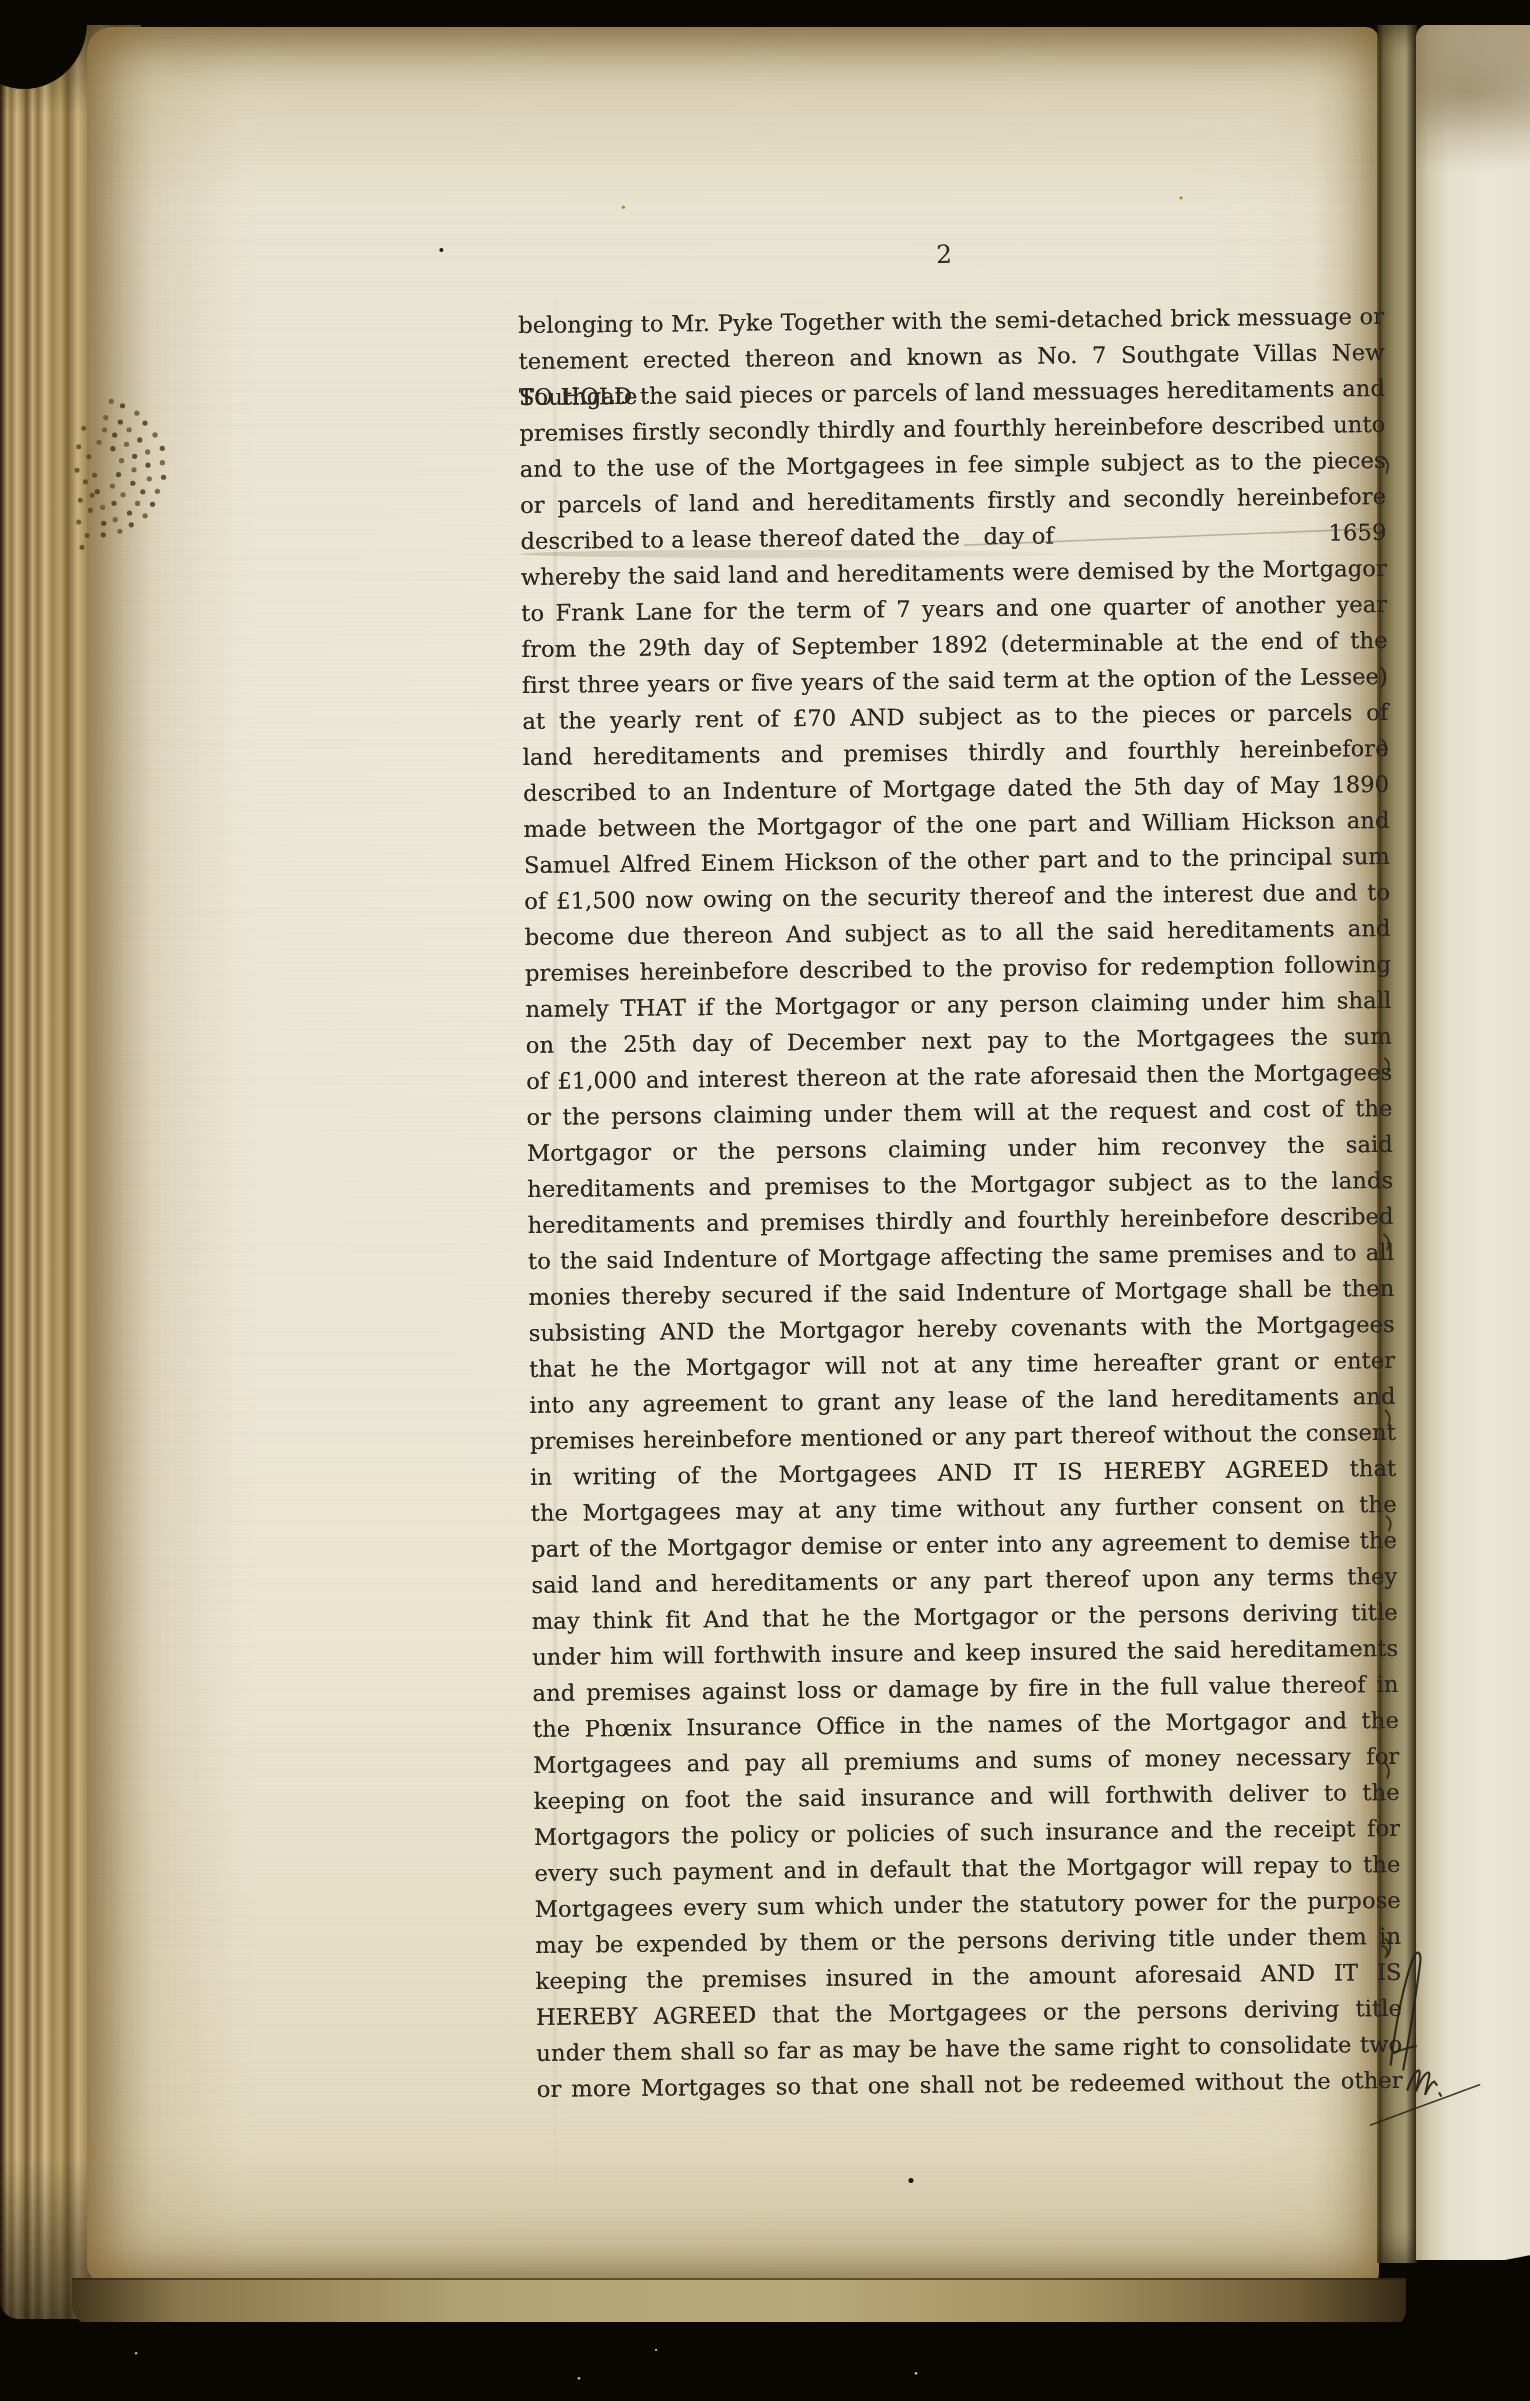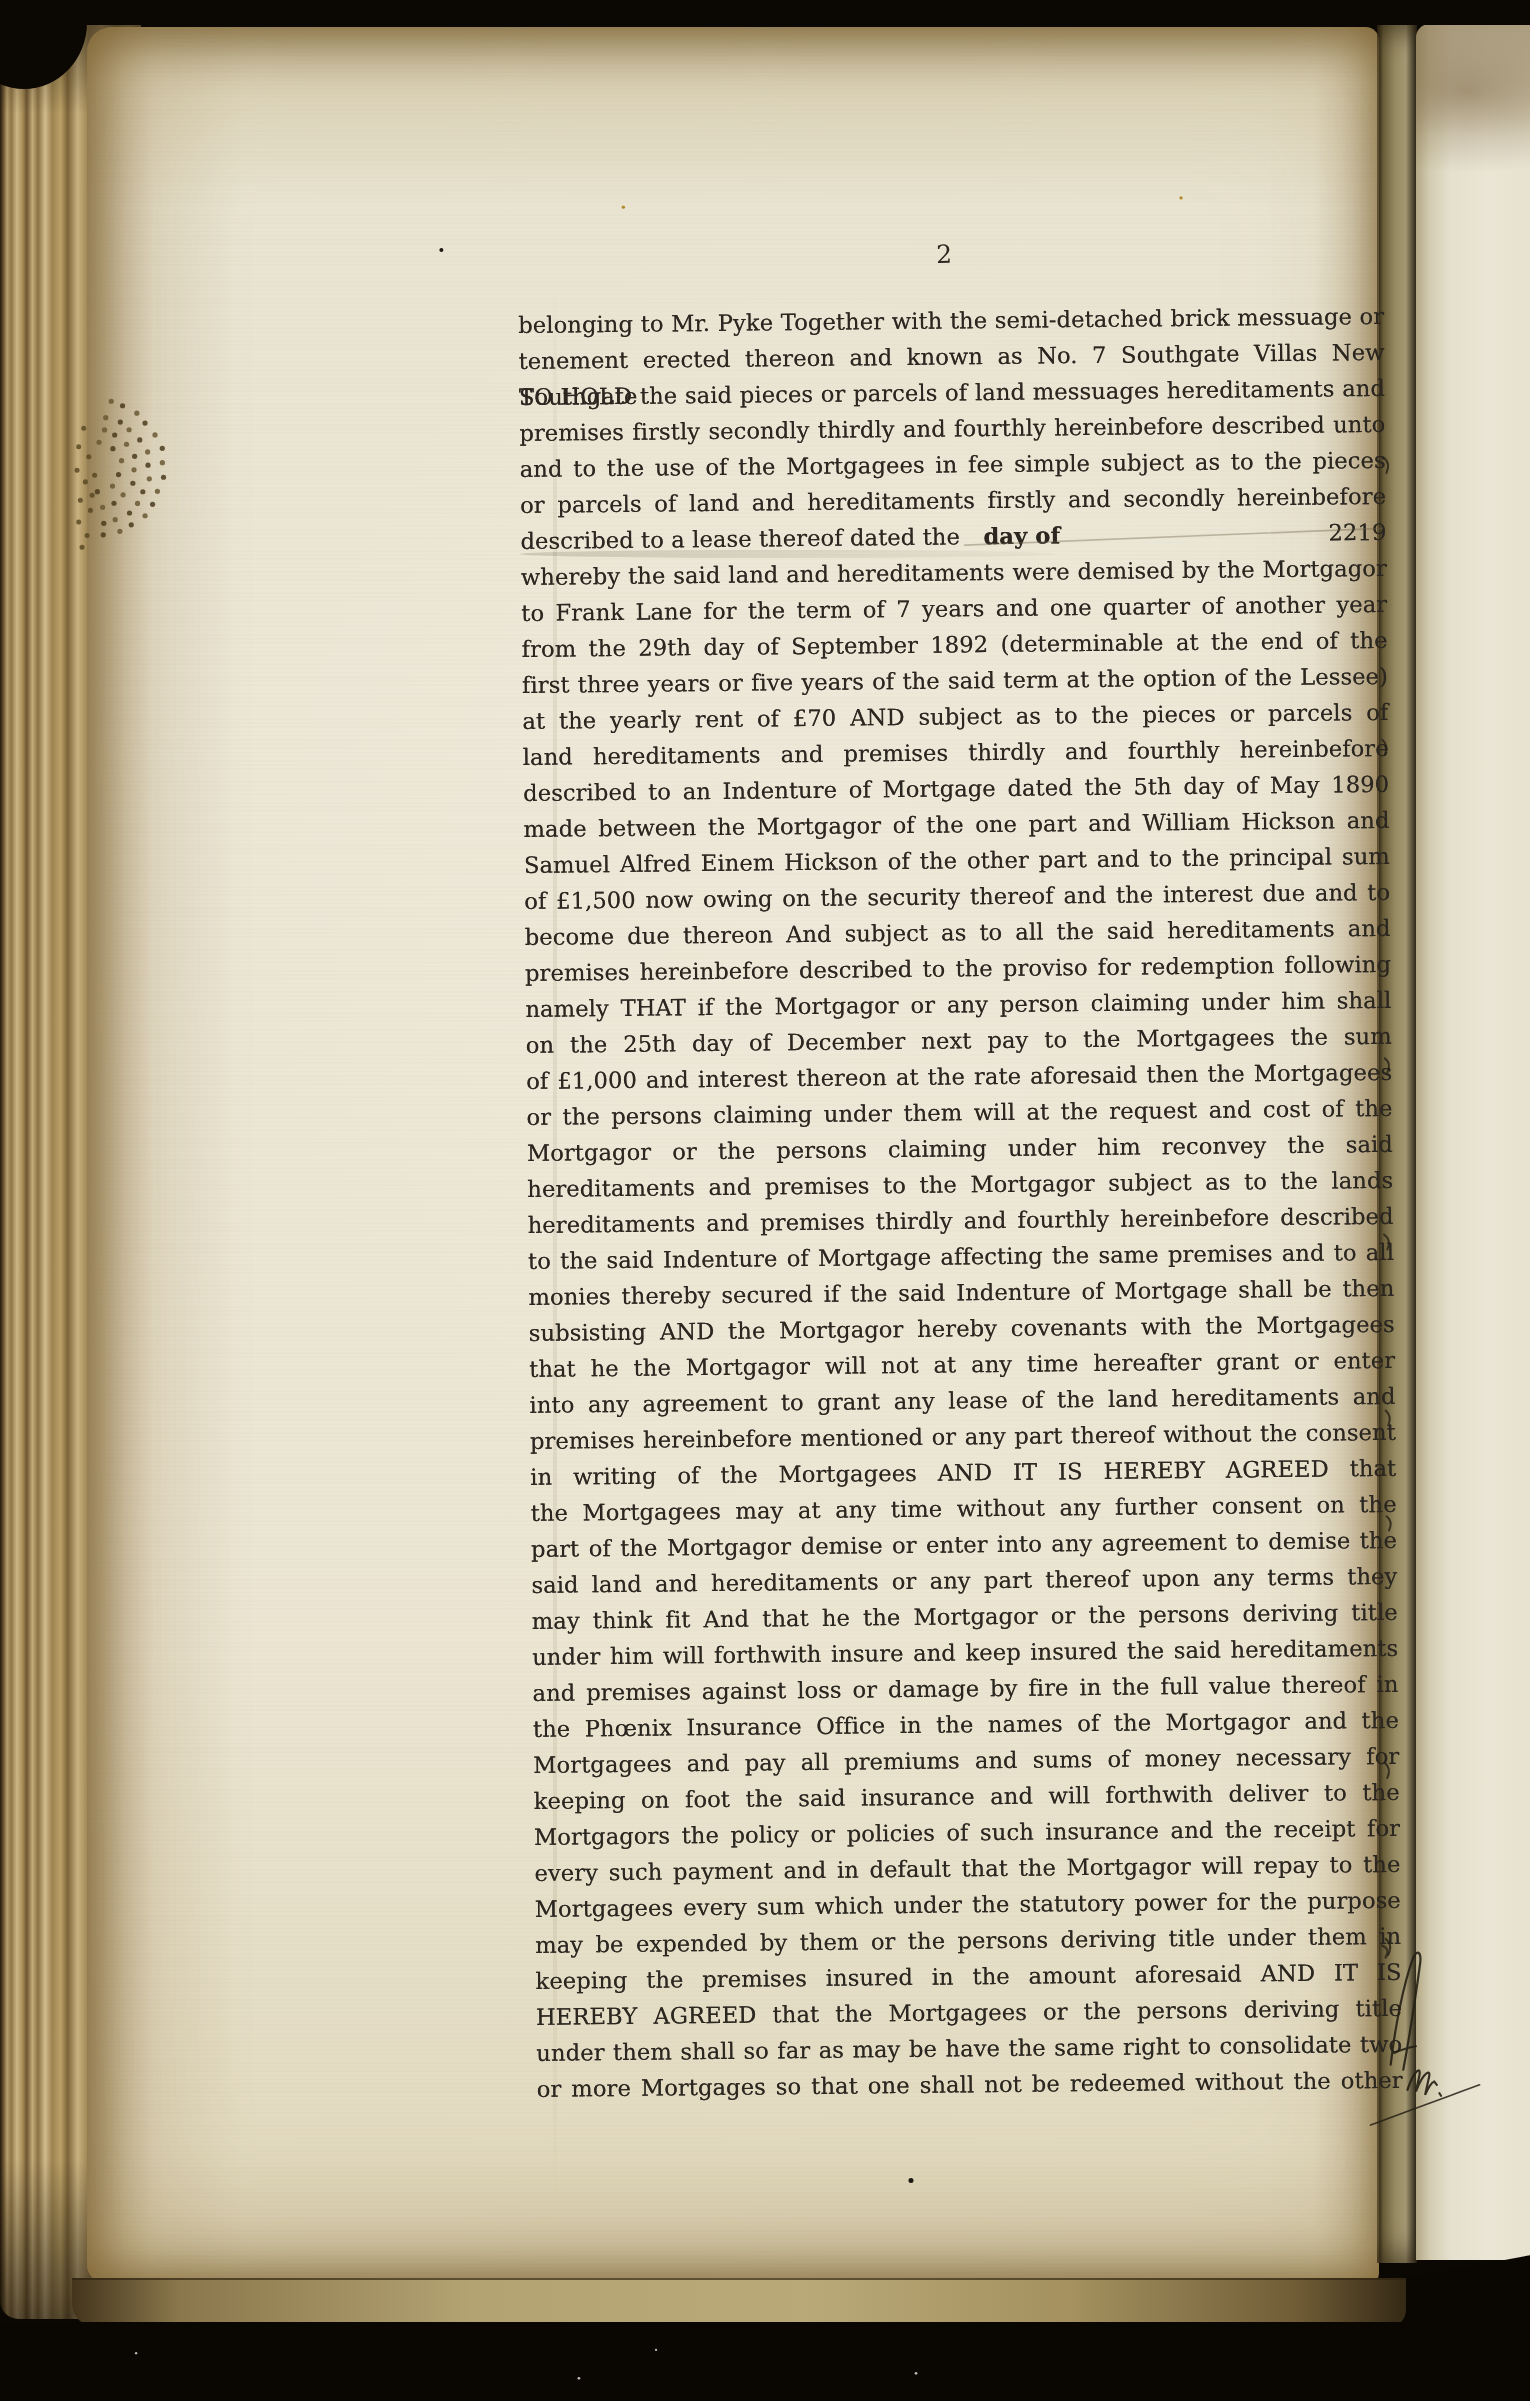--- a/index.html
+++ b/index.html
@@ -50,21 +50,21 @@
   .right-black{position:absolute;left:1406px;top:2255px;width:125px;height:147px;background:#0a0703;
     clip-path:polygon(0 16%,100% 0,100% 100%,0 100%);}
   
   .pagenum{position:absolute;left:919px;top:240px;width:50px;text-align:center;
     font-size:25px;color:var(--ink,#2b2720);transform:rotate(-0.6deg);}
   .textblock{position:absolute;left:518px;top:307px;width:866px;transform:rotate(-0.6deg);
     transform-origin:0 0;color:var(--ink,#2b2720);font-size:22.6px;line-height:36px;
     text-shadow:0.2px 0 0 rgba(43,39,32,.75);letter-spacing:0.1px;}
   .tline{text-align:justify;text-align-last:justify;height:36px;overflow:visible;white-space:normal;}
   .dateline{display:flex;}
-  .dateline .mid{margin-left:23.5px;font-weight:bold;}
+  .dateline .mid{margin-left:23.5px;}
   .dateline .yr{margin-left:auto;}
   .smear{position:absolute;left:520px;top:550px;width:537px;height:8.4px;border-radius:50%;
     background:linear-gradient(90deg,rgba(100,88,66,.22),rgba(100,88,66,.04));}
   .overlay{position:absolute;left:0;top:0;pointer-events:none;}
 </style>
 </head>
 <body>
 
 <div class="stage">
 
@@ -143,21 +143,21 @@
   <div class="textblock" id="text-lines">
       <div class="tline">belonging to Mr. Pyke Together with the semi-detached brick messuage or</div>
       <div class="tline">tenement erected thereon and known as No. 7 Southgate Villas New Southgate</div>
       <div class="tline">TO HOLD the said pieces or parcels of land messuages hereditaments and</div>
       <div class="tline">premises firstly secondly thirdly and fourthly hereinbefore described unto</div>
       <div class="tline">and to the use of the Mortgagees in fee simple subject as to the pieces</div>
       <div class="tline">or parcels of land and hereditaments firstly and secondly hereinbefore</div>
       <div class="tline dateline">
         <span>described to a lease thereof dated the</span>
         <span class="mid">day of</span>
-        <span class="yr">2219</span>
+        <span class="yr">1659</span>
       </div>
       <div class="tline">whereby the said land and hereditaments were demised by the Mortgagor</div>
       <div class="tline">to Frank Lane for the term of 7 years and one quarter of another year</div>
       <div class="tline">from the 29th day of September 1892 (determinable at the end of the</div>
       <div class="tline">first three years or five years of the said term at the option of the Lessee)</div>
       <div class="tline">at the yearly rent of £70 AND subject as to the pieces or parcels of</div>
       <div class="tline">land hereditaments and premises thirdly and fourthly hereinbefore</div>
       <div class="tline">described to an Indenture of Mortgage dated the 5th day of May 1890</div>
       <div class="tline">made between the Mortgagor of the one part and William Hickson and</div>
       <div class="tline">Samuel Alfred Einem Hickson of the other part and to the principal sum</div>

